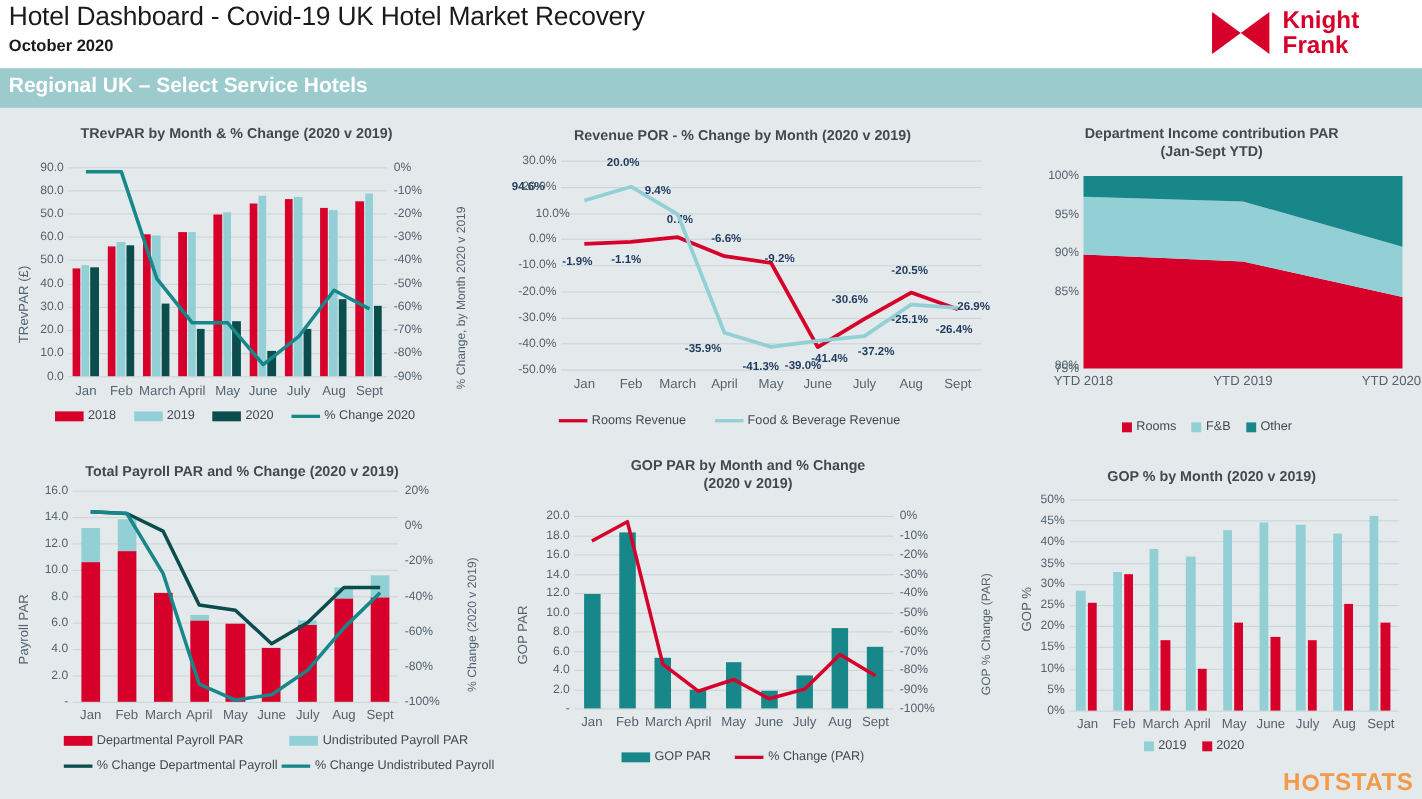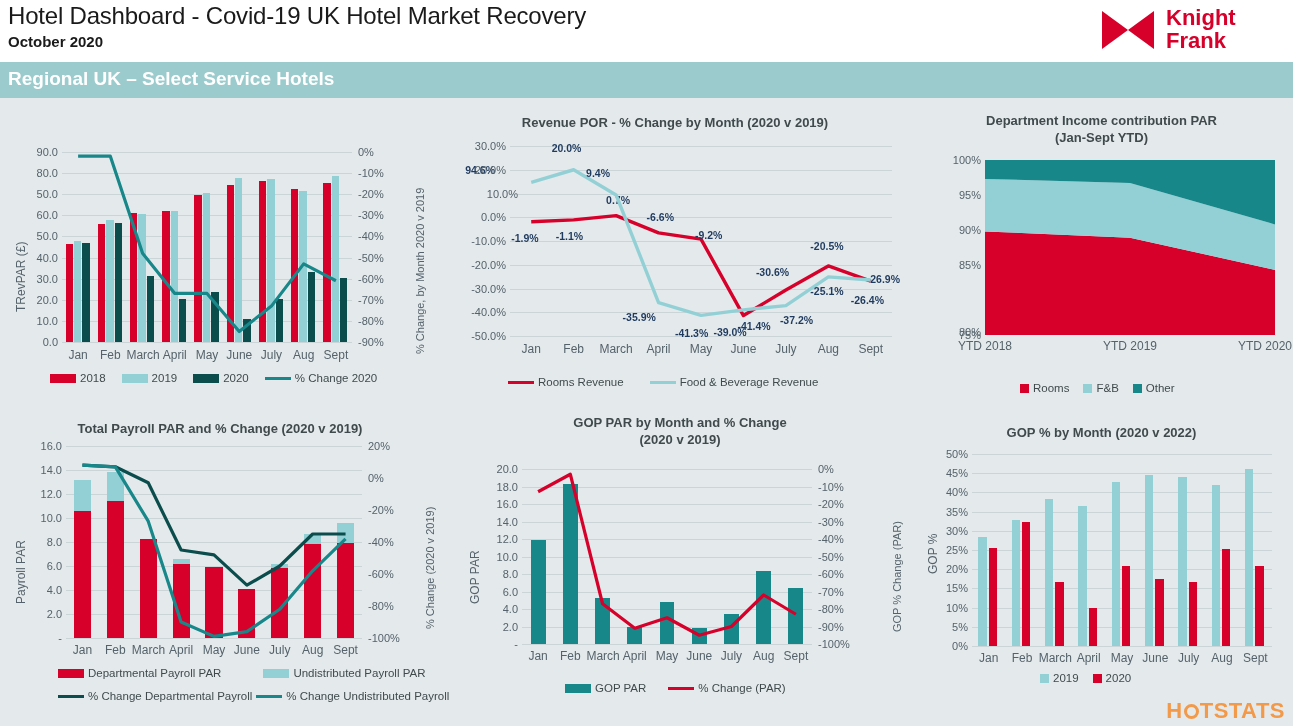--- a/index.html
+++ b/index.html
@@ -100,20 +100,21 @@
       <div>Frank</div>
     </div>
   </div>
 </div>
 
 <div class="banner">
   <span>Regional UK – Select Service Hotels</span>
 </div>
 
 <div class="panel" style="left:0;top:104px;width:430px;height:290px;">
+  <div class="chart-title" style="margin-top:8px;">TRevPAR by Month &amp; % Change (2020 v 2019)</div>
   <div class="plot" id="plot-trevpar" style="position:absolute;left:62px;top:48px;width:290px;height:190px;">
       <div class="gridline" style="top:0px;"></div>
       <div class="gridline" style="top:21.11111111111111px;"></div>
       <div class="gridline" style="top:42.22222222222222px;"></div>
       <div class="gridline" style="top:63.33333333333333px;"></div>
       <div class="gridline" style="top:84.44444444444444px;"></div>
       <div class="gridline" style="top:105.55555555555556px;"></div>
       <div class="gridline" style="top:126.66666666666666px;"></div>
       <div class="gridline" style="top:147.77777777777777px;"></div>
       <div class="gridline" style="top:168.88888888888889px;"></div>
@@ -478,21 +479,21 @@
         <span class="lg-text">GOP PAR</span>
       </div>
       <div class="legend-item">
         <span class="lg-line" style="width:26px;background:#D6002A;"></span>
         <span class="lg-text">% Change (PAR)</span>
       </div>
     </div>
 </div>
 
 <div class="panel" style="left:910px;top:414px;width:383px;height:300px;">
-  <div class="chart-title" style="margin-top:10px;">GOP % by Month (2020 v 2022)</div>
+  <div class="chart-title" style="margin-top:10px;">GOP % by Month (2020 v 2019)</div>
   <div class="plot" id="plot-goppct" style="position:absolute;left:62px;top:40px;width:300px;height:192px;">
       <div class="gridline" style="top:0px;"></div>
       <div class="gridline" style="top:19.2px;"></div>
       <div class="gridline" style="top:38.4px;"></div>
       <div class="gridline" style="top:57.599999999999994px;"></div>
       <div class="gridline" style="top:76.8px;"></div>
       <div class="gridline" style="top:96px;"></div>
       <div class="gridline" style="top:115.19999999999999px;"></div>
       <div class="gridline" style="top:134.4px;"></div>
       <div class="gridline" style="top:153.6px;"></div>

